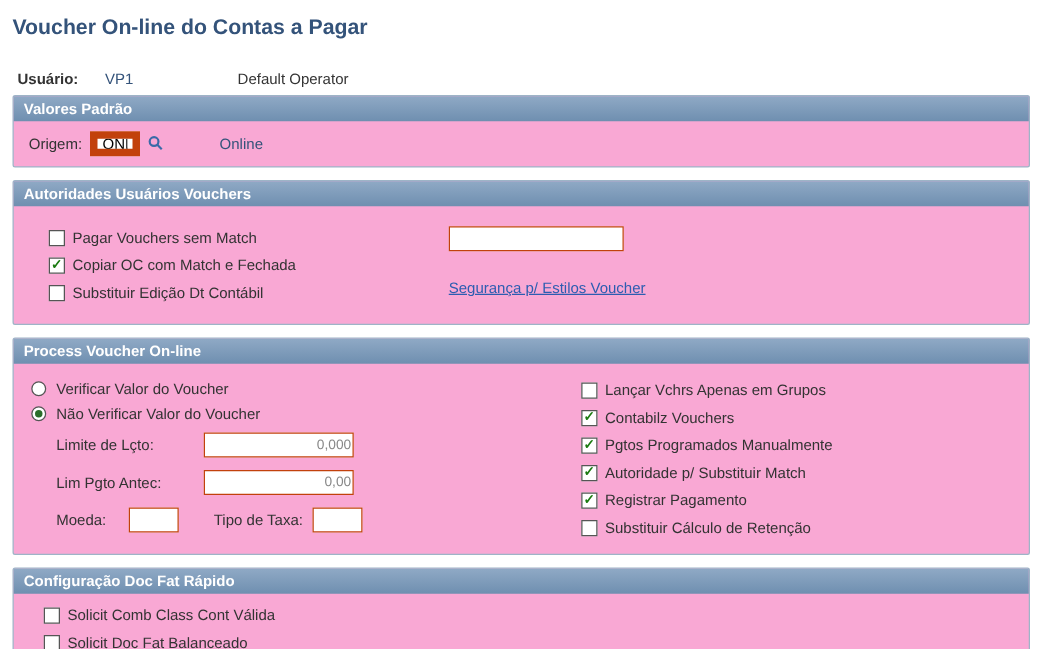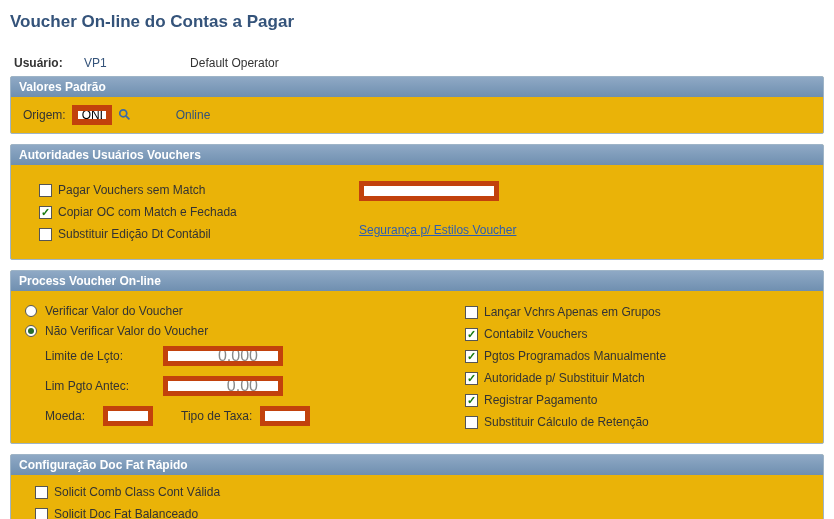--- a/index.html
+++ b/index.html
@@ -21,21 +21,21 @@
   .user-row {
     margin-bottom: 6px;
     padding-left: 4px;
   }
   .user-row .lbl { font-weight: bold; }
   .user-row .uid { color: #34537a; margin-left: 18px; }
   .user-row .op { margin-left: 80px; }
   .section {
     border: 1px solid #9eb4c7;
     border-radius: 2px;
-    background: #eab308;
+    background: #f9a8d4;
     margin-bottom: 10px;
   }
   .section-header {
     background: #7b99b8;
     background: linear-gradient(#8fa9c5, #6f8fb0);
     color: #fff;
     font-weight: bold;
     font-size: 12px;
     padding: 3px 8px;
   }
@@ -73,25 +73,25 @@
     display: inline-flex;
     align-items: center;
     justify-content: center;
     font-size: 11px;
     line-height: 1;
     color: #1a7a10;
     background: #fff;
   }
   .chk.checked::before { content: "✓"; font-weight: bold; }
   .text-input {
-    border: 5px solid #c2410c;
+    border: 1px solid #c2410c;
     height: 20px;
     background: #fff;
-    padding: 2px 20px;
-    font-size: 16px;
+    padding: 2px 1px;
+    font-size: 11px;
   }
   .link { color: #2d5db1; text-decoration: underline; cursor: pointer; }
   .process-body {
     display: flex;
     gap: 30px;
     padding: 10px 14px;
   }
   .process-left { width: 400px; }
   .process-right { flex: 1; }
   .radio-row {

